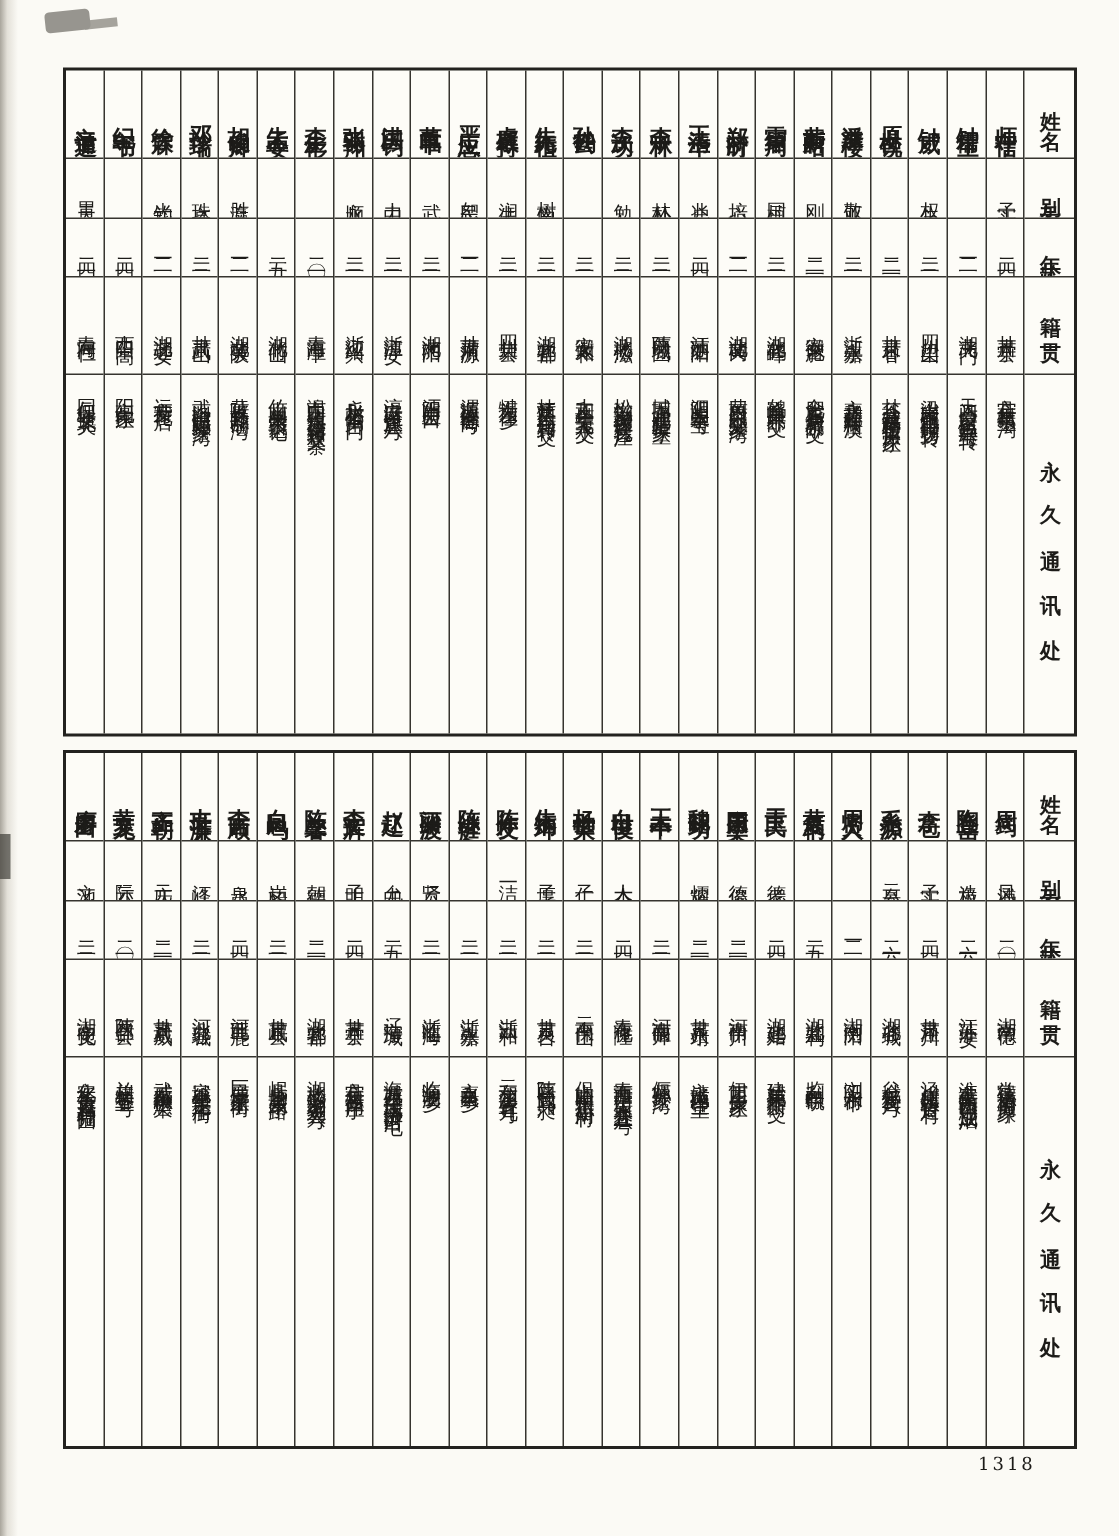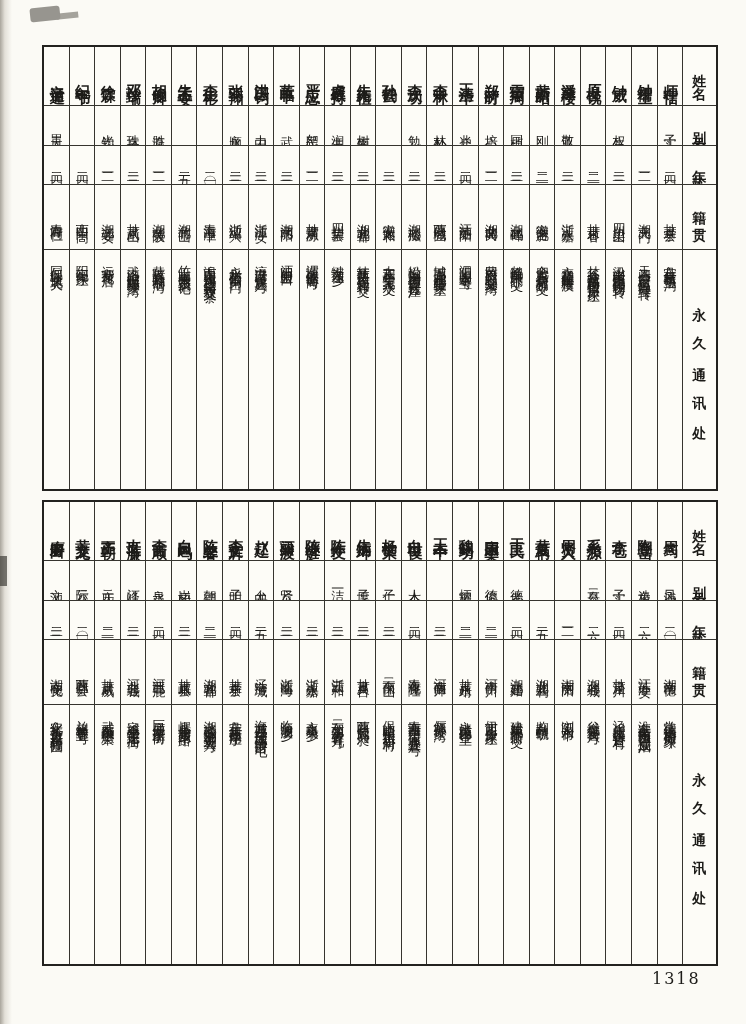--- a/index.html
+++ b/index.html
@@ -36,21 +36,21 @@
   .native { letter-spacing:2px; }
   .addr   { letter-spacing:2px; }
 
   .hdr { font-weight:bold; font-size:14px; }
   .sp-name   { letter-spacing:13px; }
   .sp-sm     { letter-spacing:6px; }
   .sp-native { letter-spacing:17px; }
   .sp-addr   { letter-spacing:30px; }
   .header-col .h-addr { align-items:center; padding-top:0; }
 
-  .page-number { position:absolute; top:969px; left:652px; font-size:16px; letter-spacing:2px;
+  .page-number { position:absolute; top:969px; left:652px; font-size:12px; letter-spacing:2px;
                  font-family:"DejaVu Serif","Liberation Serif",serif; color:#1c1b18; }
 </style>
 </head>
 <body>
 
 <div class="page">
   <div class="gutter"></div>
   <div class="artifact-a"></div>
   <div class="artifact-b"></div>
 

